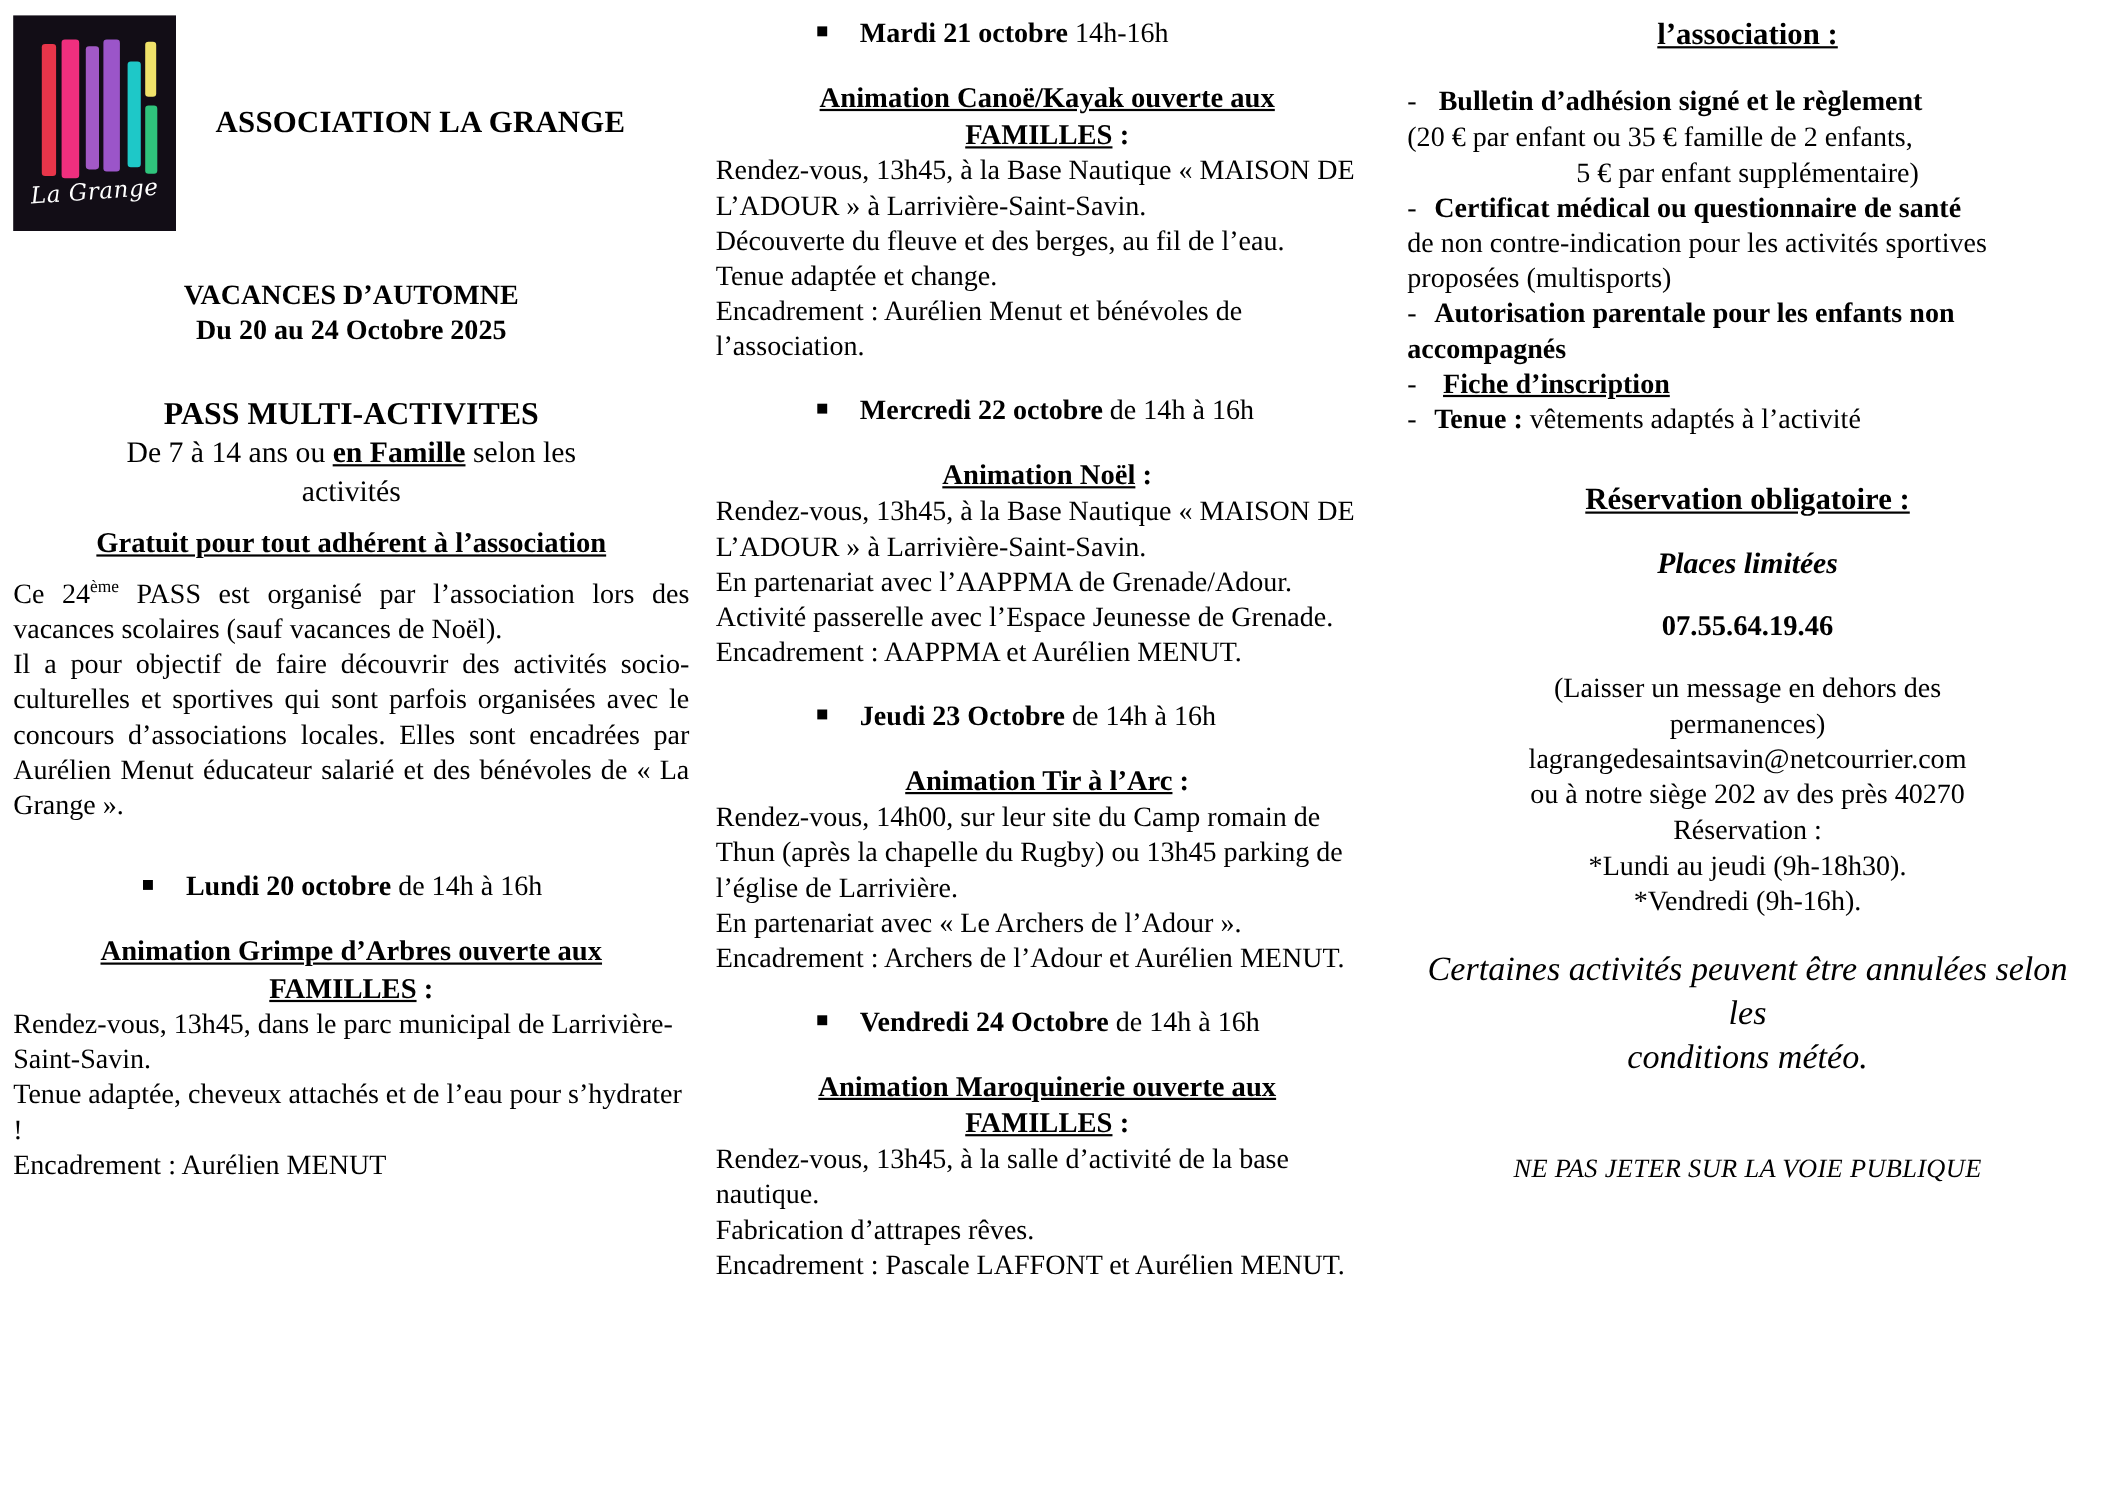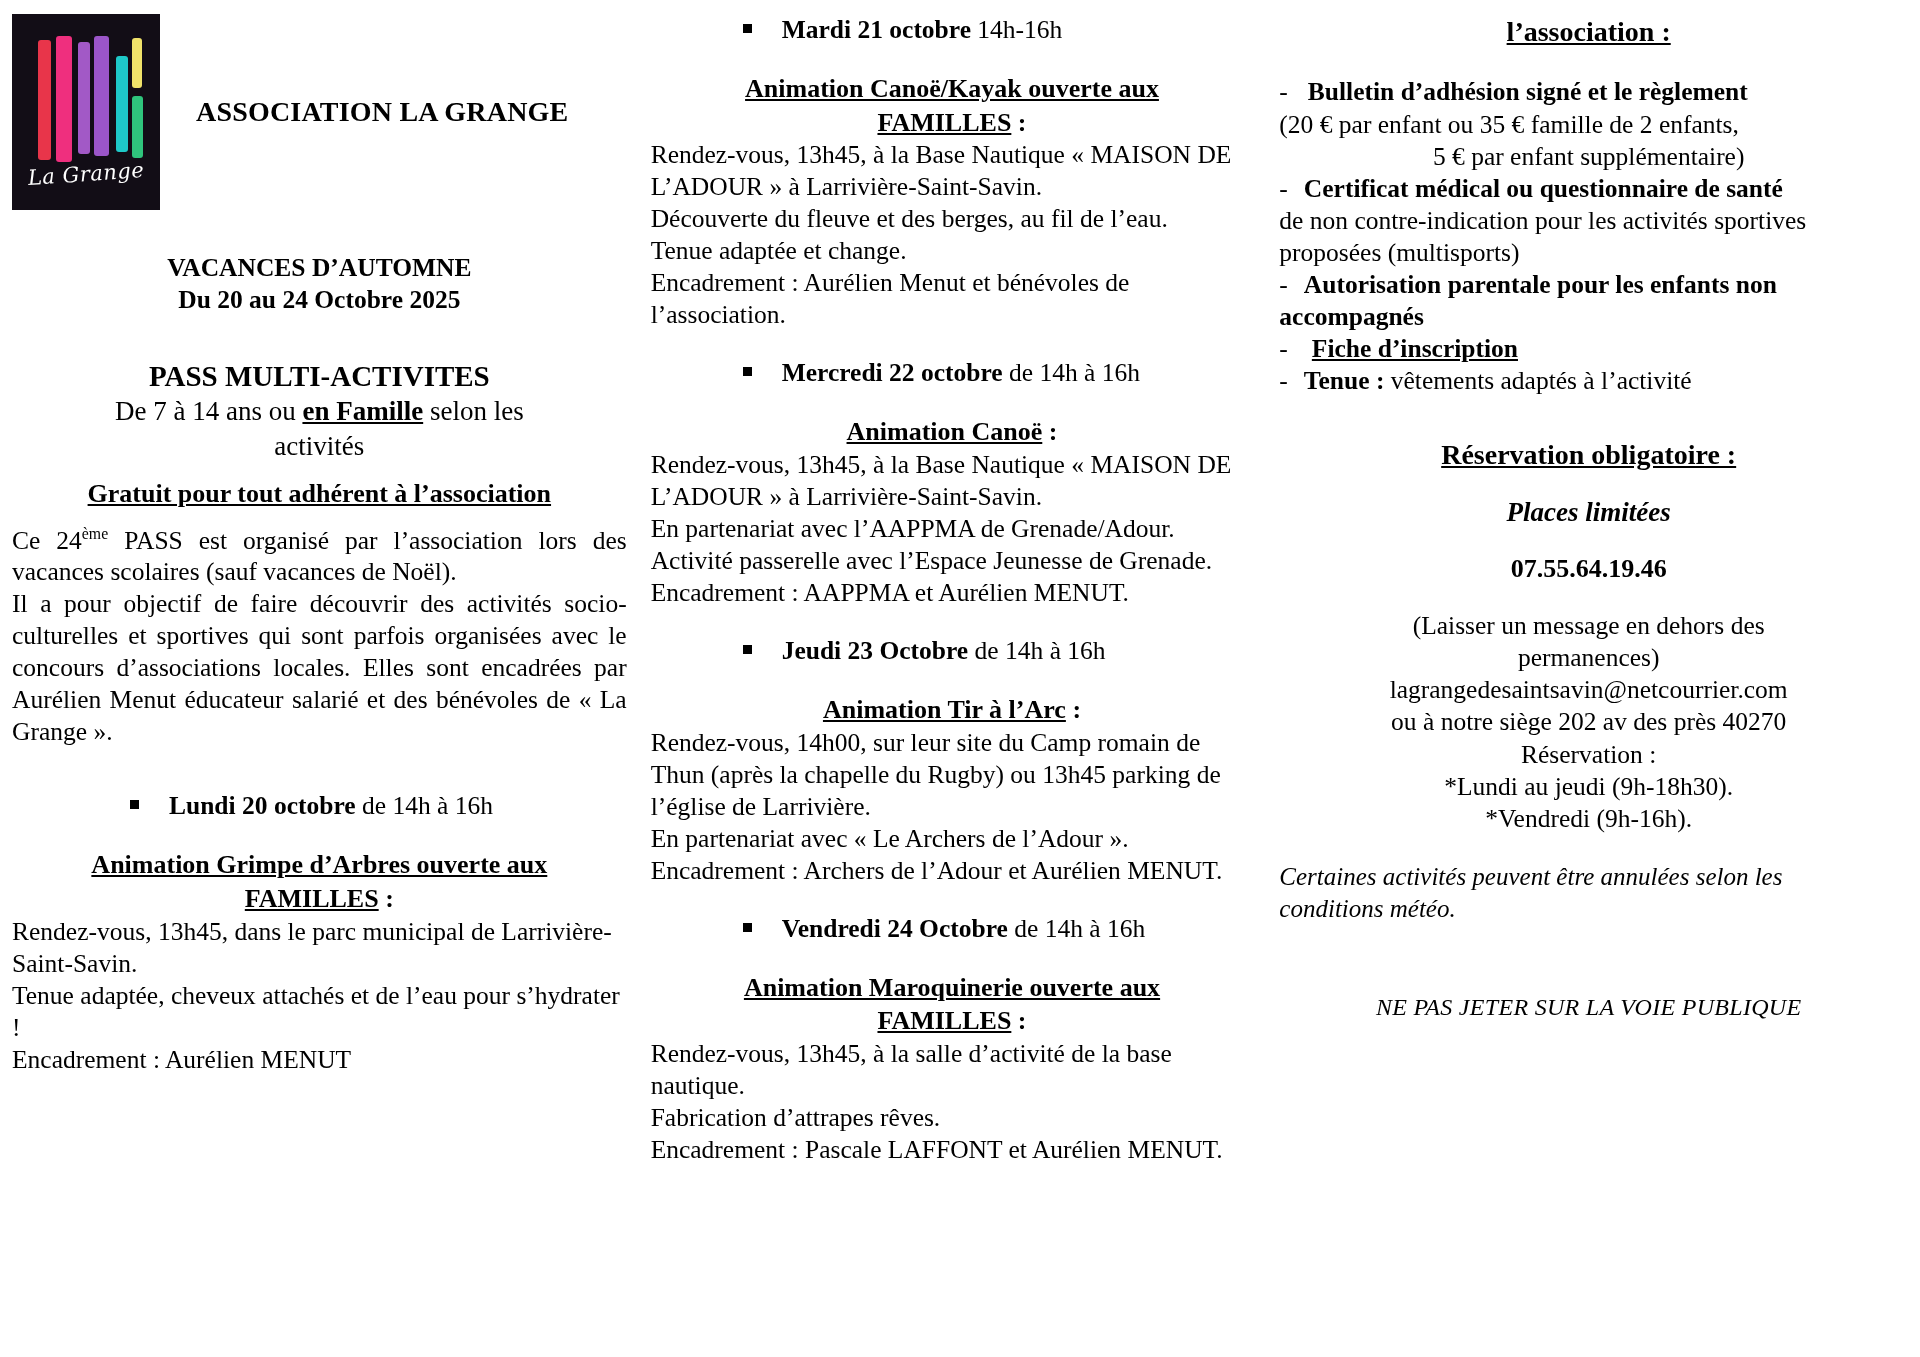--- a/index.html
+++ b/index.html
@@ -155,23 +155,23 @@
     text-align: center;
     font-weight: bold;
     font-size: 26px;
   }
   .contact {
     text-align: center;
     font-size: 25.5px;
     line-height: 1.26;
   }
   .meteo {
-    text-align: left;
+    text-align: center;
     font-style: italic;
-    font-size: 25px;
+    font-size: 31px;
     line-height: 1.3;
   }
   .nojeter {
     text-align: center;
     font-style: italic;
     font-size: 24px;
     letter-spacing: 0.3px;
   }
   sup { font-size: 0.62em; vertical-align: super; }
 </style>
@@ -266,21 +266,21 @@
     <div class="sp"></div>
 
     <div class="bullet-line mid">
       <span class="sqbullet"></span>
       <span><span class="b">Mercredi 22 octobre</span><span> de 14h à 16h</span></span>
     </div>
 
     <div class="sp"></div>
 
     <div class="heading-u">
-      <span class="u">Animation Canoë</span><span> :</span>
+      <span class="u">Animation Noël</span><span> :</span>
     </div>
 
     <div class="p">Rendez-vous, 13h45, à la Base Nautique « MAISON DE L’ADOUR » à Larrivière-Saint-Savin.</div>
     <div class="p">En partenariat avec l’AAPPMA de Grenade/Adour.</div>
     <div class="p">Activité passerelle avec l’Espace Jeunesse de Grenade.</div>
     <div class="p">Encadrement : AAPPMA et Aurélien MENUT.</div>
 
     <div class="sp"></div>
 
     <div class="bullet-line mid">

